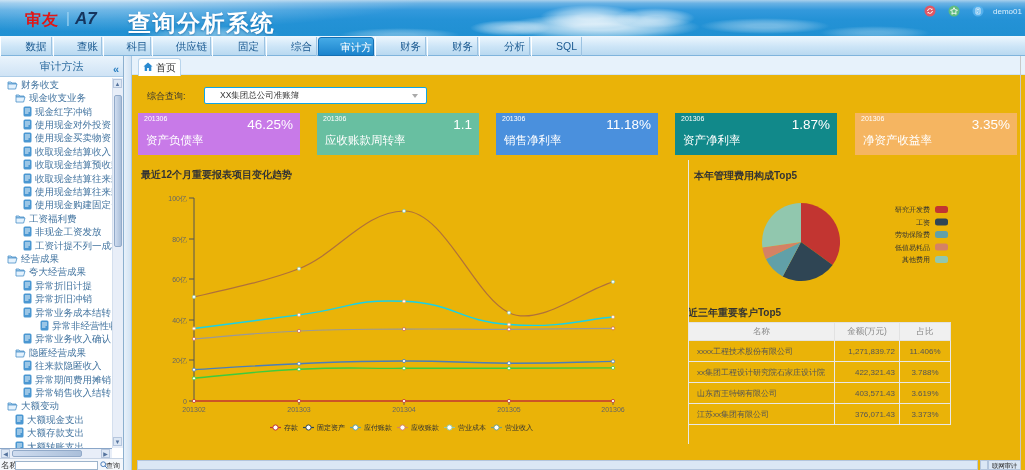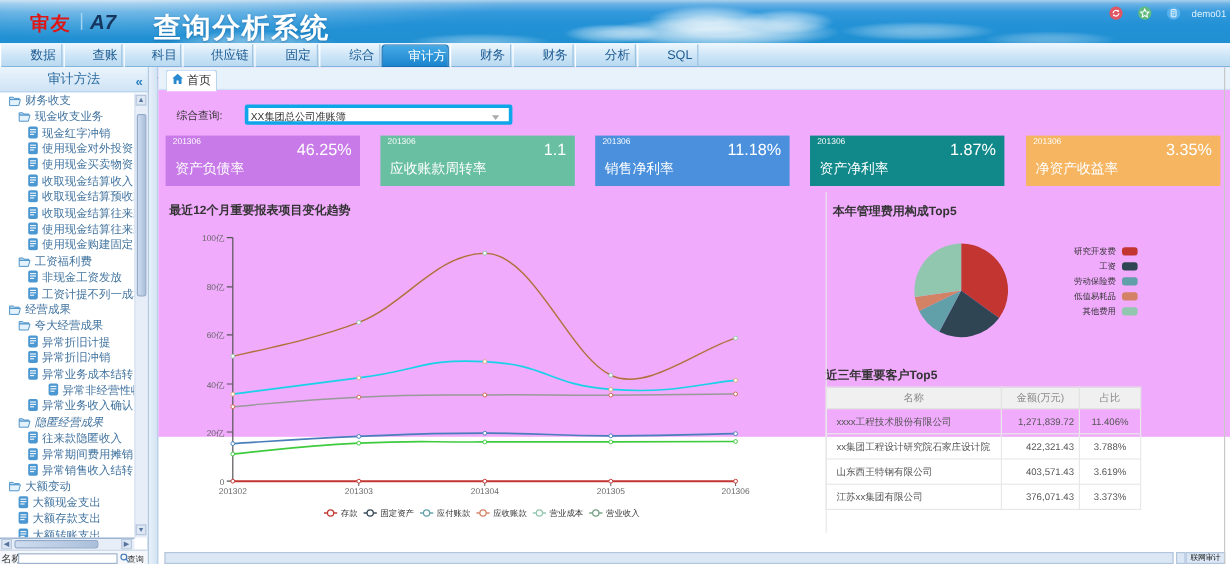--- a/index.html
+++ b/index.html
@@ -35,25 +35,25 @@
 #hsb{position:absolute;left:0;top:392px;width:112px;height:10px;background:#e8eef8;border-top:1px solid #8aa6c8;}
 .sbthumb{position:absolute;background:linear-gradient(90deg,#cfdcef,#aabfda);border:1px solid #92aac9;border-radius:2px;}
 .sbbtn{position:absolute;width:9px;height:9px;background:#dde7f4;border:1px solid #b6c6dd;color:#56749e;font-size:6px;text-align:center;line-height:8px;}
 #sbsearch{position:absolute;left:0;top:402px;width:123px;height:12px;background:#f4f7fb;border-top:1px solid #c8d4e4;font-size:9px;color:#333;}
 #sbsearch input{position:absolute;left:15px;top:2px;width:83px;height:9px;border:1px solid #9db4cc;font-size:8px;}
 
 
 #split{left:124px;top:56px;width:8px;height:414px;background:linear-gradient(90deg,#e8f1fa,#d2e3f3);border-right:1px solid #aac8e2;}
 
 
-#main{left:132px;top:56px;width:893px;height:308px;background:#f0abfc;}
+#main{left:132px;top:56px;width:893px;height:414px;background:#eab308;}
 #crumbs{position:absolute;left:0;top:0;width:893px;height:19px;background:#e7f2fb;border-bottom:1px solid #cfe4f4;}
 #hometab{position:absolute;left:6px;top:2px;width:43px;height:18px;background:#fff;border:1px solid #b9d5ec;border-bottom:none;border-radius:3px 3px 0 0;font-size:10px;color:#333;line-height:17px;text-align:center;}
 #lblrange{left:15px;top:34px;font-size:9px;color:#333;}
-#select{left:72px;top:31px;width:223px;height:17px;border:3px solid #0ea5e9;border-radius:2px;background:#fff;font-size:8.5px;color:#333;line-height:15px;padding-left:2px;}
+#select{left:72px;top:31px;width:223px;height:17px;border:1px solid #0ea5e9;border-radius:2px;background:#fff;font-size:8.5px;color:#333;line-height:15px;padding-left:15px;}
 #select .caret{position:absolute;right:8px;top:6px;width:0;height:0;border-left:3.5px solid transparent;border-right:3.5px solid transparent;border-top:4.5px solid #aaa;}
 
 
 .card{position:absolute;top:57px;width:162px;height:42px;color:#fff;}
 .card .per{position:absolute;left:6px;top:2px;font-size:7px;}
 .card .val{position:absolute;right:7px;top:4px;font-size:13.5px;text-align:right;}
 .card .lbl{position:absolute;left:8px;top:20px;font-size:11.5px;}
 
 #charttitle{left:9px;top:112px;font-size:10px;font-weight:bold;color:#333;}
 #pietitle{left:562px;top:113px;font-size:10px;font-weight:bold;color:#333;}
@@ -230,21 +230,21 @@
             <rect x="2" y="2.5" width="5" height="1" fill="#fff" opacity="0.9"></rect>
             <rect x="2" y="4.5" width="5" height="1" fill="#fff" opacity="0.9"></rect>
             <rect x="2" y="6.5" width="3.5" height="1" fill="#fff" opacity="0.9"></rect>
           </svg>异常非经营性收入</div>
       <div class="ti" style="left:23px;top:254.3px;"><svg width="9" height="11" viewBox="0 0 9 11">
             <rect x="0.5" y="0.5" width="8" height="10" rx="1.5" fill="#4a97d2"></rect>
             <rect x="2" y="2.5" width="5" height="1" fill="#fff" opacity="0.9"></rect>
             <rect x="2" y="4.5" width="5" height="1" fill="#fff" opacity="0.9"></rect>
             <rect x="2" y="6.5" width="3.5" height="1" fill="#fff" opacity="0.9"></rect>
           </svg>异常业务收入确认</div>
-      <div class="ti" style="left:15px;top:267.7px;font-style:italic;"><svg width="11" height="10" viewBox="0 0 11 10">
+      <div class="ti" style="left:15px;top:267.7px;"><svg width="11" height="10" viewBox="0 0 11 10">
             <path d="M1 2 h3 l1 1 h4 v1 h-8 z" fill="#bcdcf5" stroke="#4a90c8" stroke-width="0.8"></path>
             <path d="M1 4 h9 l-1.4 5 H1 z" fill="#e4f2fd" stroke="#4a90c8" stroke-width="0.8"></path>
           </svg>隐匿经营成果</div>
       <div class="ti" style="left:23px;top:281.1px;"><svg width="9" height="11" viewBox="0 0 9 11">
             <rect x="0.5" y="0.5" width="8" height="10" rx="1.5" fill="#4a97d2"></rect>
             <rect x="2" y="2.5" width="5" height="1" fill="#fff" opacity="0.9"></rect>
             <rect x="2" y="4.5" width="5" height="1" fill="#fff" opacity="0.9"></rect>
             <rect x="2" y="6.5" width="3.5" height="1" fill="#fff" opacity="0.9"></rect>
           </svg>往来款隐匿收入</div>
       <div class="ti" style="left:23px;top:294.5px;"><svg width="9" height="11" viewBox="0 0 9 11">

